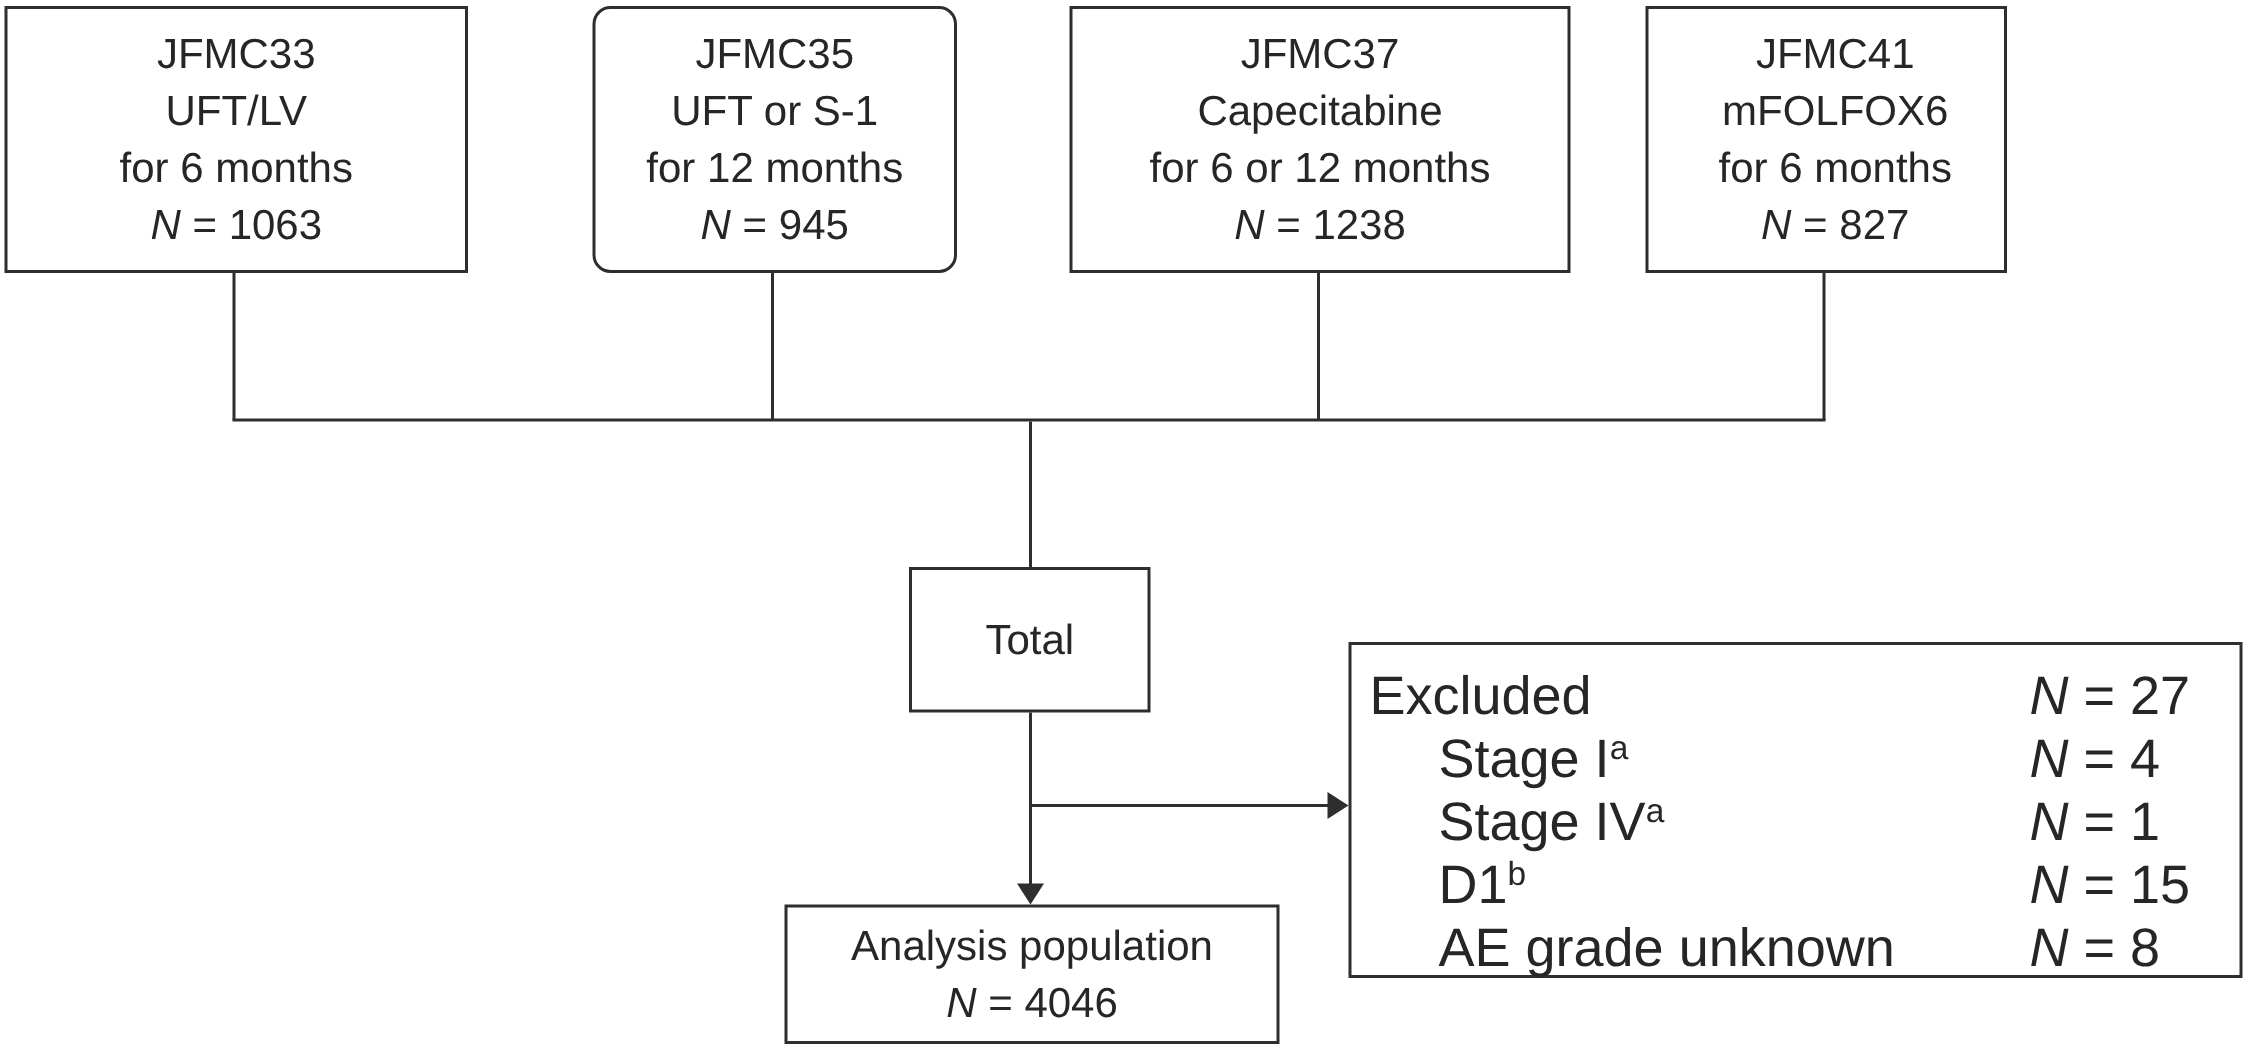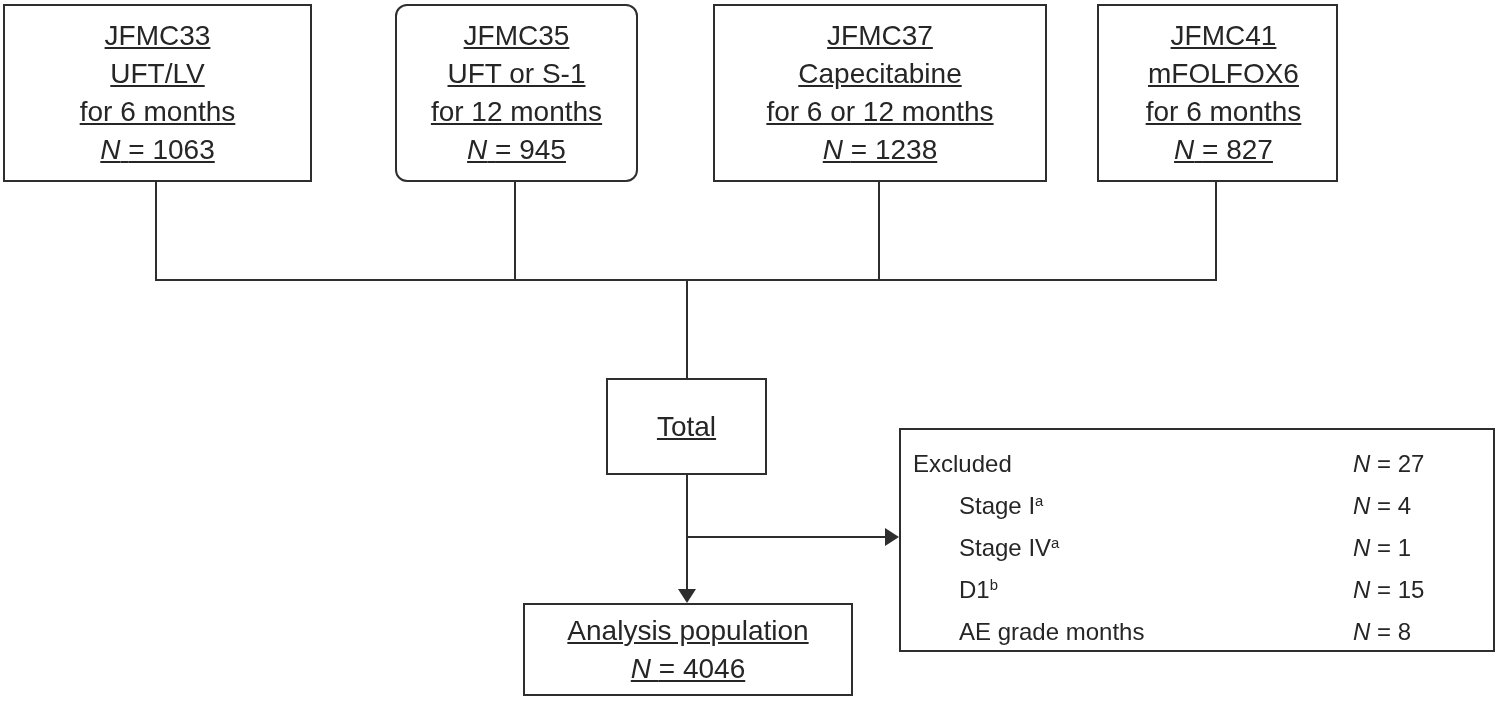--- a/index.html
+++ b/index.html
@@ -19,21 +19,20 @@
     position: absolute;
     border: 2px solid #2e2e2e;
     background: #ffffff;
     display: flex;
     flex-direction: column;
     justify-content: center;
     align-items: center;
     text-align: center;
     font-size: 28px;
     line-height: 38px;
-    text-decoration: underline;
   }
   .nsym { font-style: italic; }
   .line {
     position: absolute;
     background: #2e2e2e;
   }
   .arrow-down {
     position: absolute;
     width: 0; height: 0;
     border-left: 9px solid transparent;
@@ -64,21 +63,21 @@
   #analysis-arrowhead { left: 678px; top: 589px; }
   #branch-to-excluded { left: 686px; top: 536px; width: 200px; height: 2px; }
   #excluded-arrowhead { left: 885px; top: 528px; }
   #analysis-box { left: 523px; top: 603px; width: 330px; height: 93px; }
   
   #excluded-box {
     position: absolute;
     left: 899px; top: 428px; width: 596px; height: 224px;
     border: 2px solid #2e2e2e;
     background: #ffffff;
-    font-size: 24px;
+    font-size: 36px;
     padding-top: 13px;
   }
   .ex-row {
     position: relative;
     height: 42px;
     line-height: 42px;
     padding-left: 12px;
   }
   .ex-row.indent { padding-left: 58px; }
   .ex-row sup {
@@ -155,21 +154,21 @@
     </div>
     <div class="ex-row indent">
       <span><span>Stage IV</span><sup>a</sup></span>
       <span class="ex-n"><span class="nsym">N</span> <span>= 1</span></span>
     </div>
     <div class="ex-row indent">
       <span><span>D1</span><sup>b</sup></span>
       <span class="ex-n"><span class="nsym">N</span> <span>= 15</span></span>
     </div>
     <div class="ex-row indent">
-      <span>AE grade months</span>
+      <span>AE grade unknown</span>
       <span class="ex-n"><span class="nsym">N</span> <span>= 8</span></span>
     </div>
   </div>
 
   <div class="box" id="analysis-box">
     <div>Analysis population</div>
     <div><span class="nsym">N</span> <span>= 4046</span></div>
   </div>
 
 </div>

